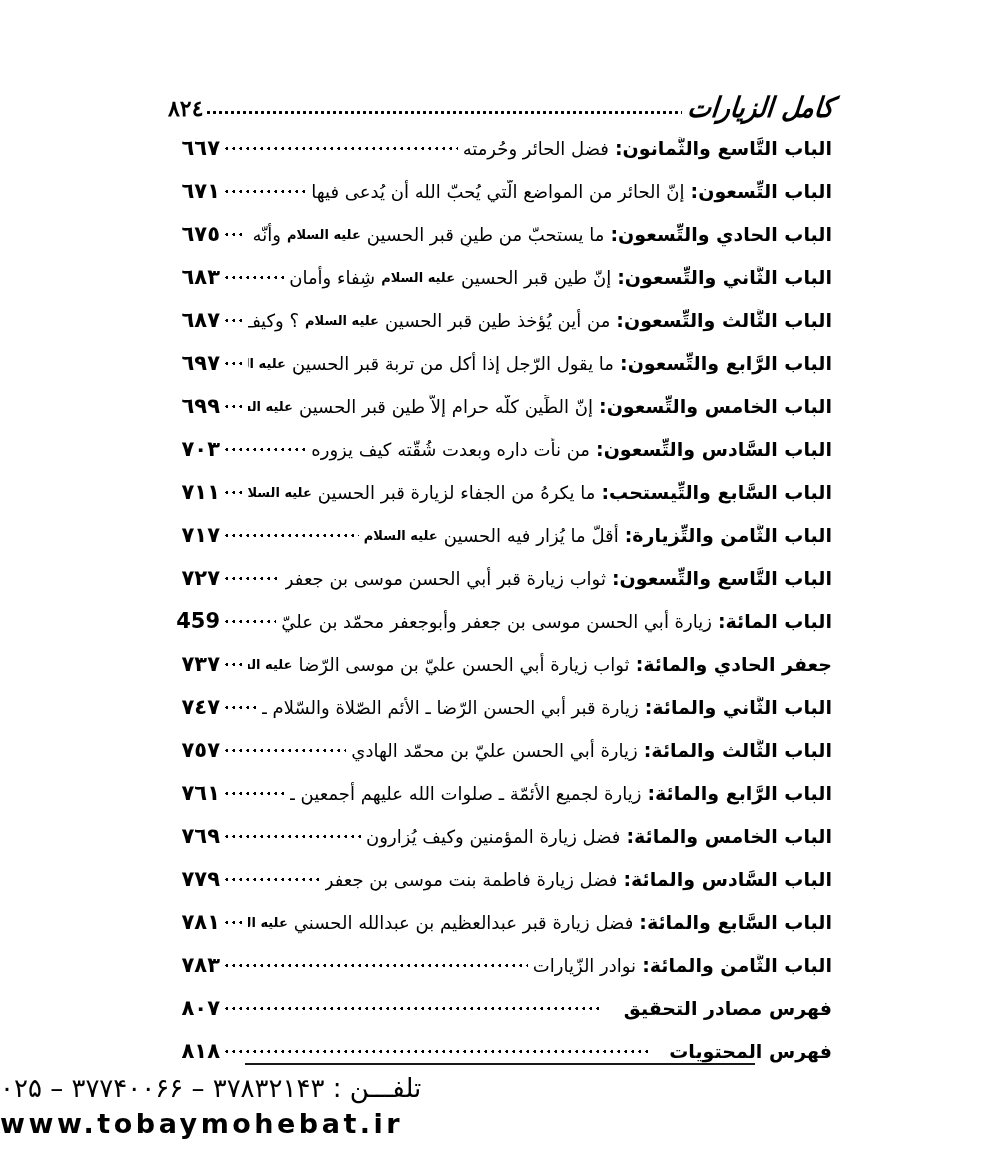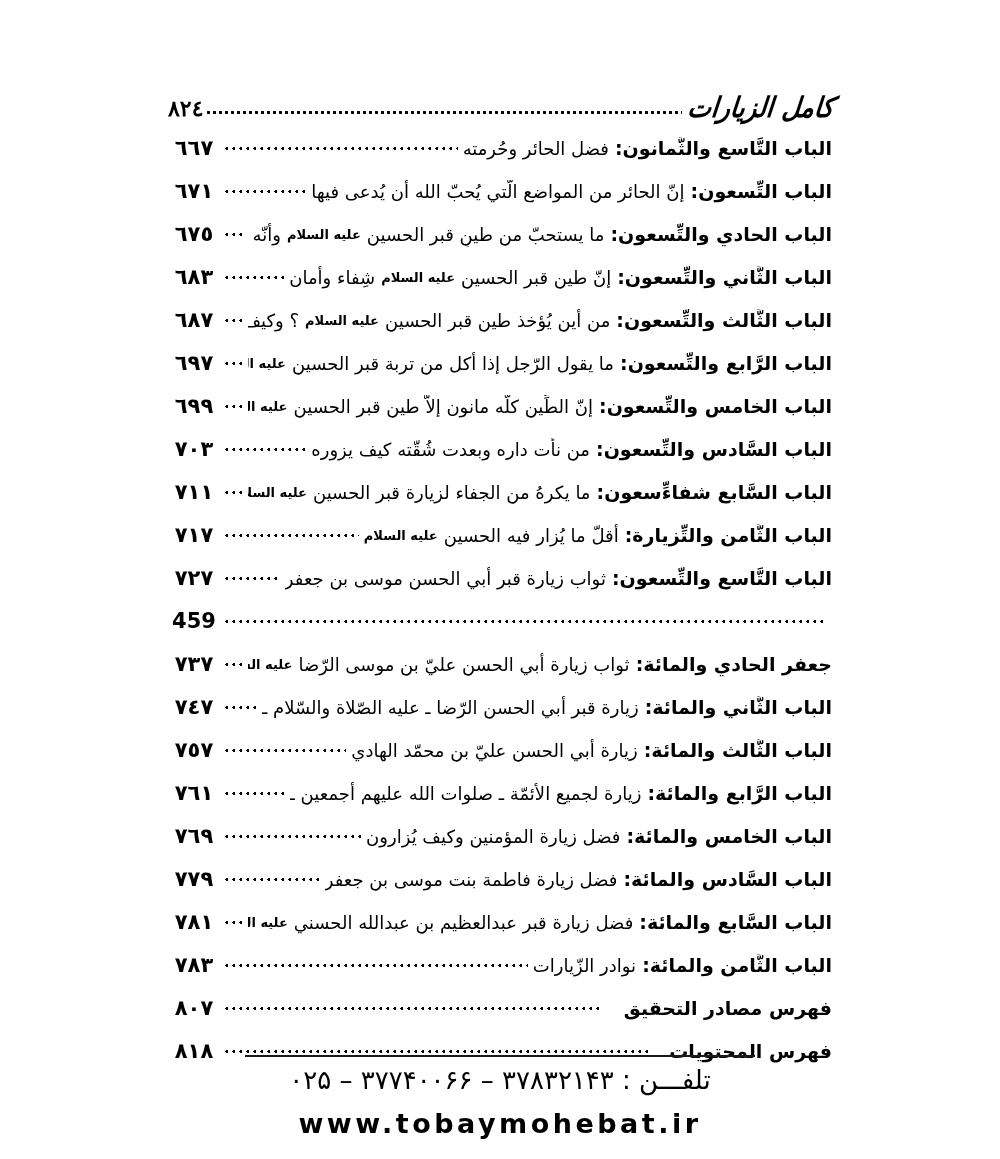--- a/index.html
+++ b/index.html
@@ -133,38 +133,38 @@
     background-size: 7px 3px;
     background-repeat: repeat-x;
   }
 
   .entry-page {
     flex: 0 0 auto;
     font-size: 21px;
     font-weight: 700;
     font-family: "DejaVu Sans", sans-serif;
     min-width: 52px;
-    text-align: center;
+    text-align: right;
   }
 
   
   .toc-entry.bold .entry-text,
   .toc-entry.bold .entry-title {
     font-weight: 700;
     font-size: 19px;
     margin-left: 16px;
   }
 
   
   .footer {
     position: absolute;
     bottom: 18px;
     left: 0;
     right: 0;
-    text-align: center;
+    text-align: left;
     direction: rtl;
   }
   .footer-rule {
     width: 510px;
     height: 2px;
     background: #1a1a1a;
     margin: 0 auto 6px auto;
   }
   .footer-phone {
     font-size: 26px;
@@ -175,21 +175,21 @@
     direction: rtl;
     white-space: nowrap;
   }
   .footer-site {
     font-size: 27px;
     font-weight: 700;
     letter-spacing: 3.5px;
     line-height: 1.3;
     direction: ltr;
     font-family: "DejaVu Sans", sans-serif;
-    margin-top: 8px;
+    margin-top: 0;
   }
 </style>
 </head>
 <body>
 
 <div class="page">
 
   <div class="header">
     <span class="header-title">كامل الزيارات</span>
     <span class="header-leader"></span>
@@ -221,55 +221,56 @@
         <span class="entry-text"><span class="entry-label">الباب الثَّالث والتِّسعون:</span> <span class="entry-title">من أين يُؤخذ طين قبر الحسين</span> <span class="honorific">عليه السلام</span> <span class="entry-title">؟ وكيف يؤخذ؟</span></span>
         <span class="entry-leader"></span>
         <span class="entry-page">٦٨٧</span>
       </div>
       <div class="toc-entry">
         <span class="entry-text"><span class="entry-label">الباب الرَّابع والتِّسعون:</span> <span class="entry-title">ما يقول الرّجل إذا أكل من تربة قبر الحسين</span> <span class="honorific">عليه السلام</span></span>
         <span class="entry-leader"></span>
         <span class="entry-page">٦٩٧</span>
       </div>
       <div class="toc-entry">
-        <span class="entry-text"><span class="entry-label">الباب الخامس والتِّسعون:</span> <span class="entry-title">إنّ الطِّين كلّه مانون إلاّ طين قبر الحسين</span> <span class="honorific">عليه السلام</span></span>
+        <span class="entry-text"><span class="entry-label">الباب الخامس والتِّسعون:</span> <span class="entry-title">إنّ الطِّين كلّه حرام إلاّ طين قبر الحسين</span> <span class="honorific">عليه السلام</span></span>
         <span class="entry-leader"></span>
         <span class="entry-page">٦٩٩</span>
       </div>
       <div class="toc-entry">
         <span class="entry-text"><span class="entry-label">الباب السَّادس والتِّسعون:</span> <span class="entry-title">من نأت داره وبعدت شُقّته كيف يزوره</span></span>
         <span class="entry-leader"></span>
         <span class="entry-page">٧٠٣</span>
       </div>
       <div class="toc-entry">
-        <span class="entry-text"><span class="entry-label">الباب السَّابع شفاءِّسعون:</span> <span class="entry-title">ما يكرهُ من الجفاء  لزيارة قبر الحسين</span> <span class="honorific">عليه السلام</span></span>
+        <span class="entry-text"><span class="entry-label">الباب السَّابع والتِّيستحب:</span> <span class="entry-title">ما يكرهُ من الجفاء  لزيارة قبر الحسين</span> <span class="honorific">عليه السلام</span></span>
         <span class="entry-leader"></span>
         <span class="entry-page">٧١١</span>
       </div>
       <div class="toc-entry">
         <span class="entry-text"><span class="entry-label">الباب الثَّامن والتِّزيارة:</span> <span class="entry-title">أقلّ ما يُزار فيه الحسين</span> <span class="honorific">عليه السلام</span></span>
         <span class="entry-leader"></span>
         <span class="entry-page">٧١٧</span>
       </div>
       <div class="toc-entry">
         <span class="entry-text"><span class="entry-label">الباب التَّاسع والتِّسعون:</span> <span class="entry-title">ثواب زيارة قبر أبي الحسن موسى بن جعفر</span></span>
         <span class="entry-leader"></span>
         <span class="entry-page">٧٢٧</span>
       </div>
       <div class="toc-entry">
+        <span class="entry-text"><span class="entry-label">الباب المائة:</span> <span class="entry-title">زيارة أبي الحسن موسى بن جعفر وأبوجعفر محمّد بن عليّ</span></span>
         <span class="entry-leader"></span>
         <span class="entry-page">459</span>
       </div>
       <div class="toc-entry">
         <span class="entry-text"><span class="entry-label">جعفر الحادي والمائة:</span> <span class="entry-title">ثواب زيارة أبي الحسن عليّ بن موسى الرّضا</span> <span class="honorific">عليه السلام</span></span>
         <span class="entry-leader"></span>
         <span class="entry-page">٧٣٧</span>
       </div>
       <div class="toc-entry">
-        <span class="entry-text"><span class="entry-label">الباب الثَّاني والمائة:</span> <span class="entry-title">زيارة قبر أبي الحسن الرّضا ـ عليه الصّلاة والسّلام ـ</span></span>
+        <span class="entry-text"><span class="entry-label">الباب الثَّاني والمائة:</span> <span class="entry-title">زيارة قبر أبي الحسن الرّضا ـ الأئم الصّلاة والسّلام ـ</span></span>
         <span class="entry-leader"></span>
         <span class="entry-page">٧٤٧</span>
       </div>
       <div class="toc-entry">
         <span class="entry-text"><span class="entry-label">الباب الثَّالث والمائة:</span> <span class="entry-title">زيارة أبي الحسن عليّ بن محمّد الهادي</span></span>
         <span class="entry-leader"></span>
         <span class="entry-page">٧٥٧</span>
       </div>
       <div class="toc-entry">
         <span class="entry-text"><span class="entry-label">الباب الرَّابع والمائة:</span> <span class="entry-title">زيارة لجميع الأئمّة ـ صلوات الله عليهم أجمعين ـ</span></span>

